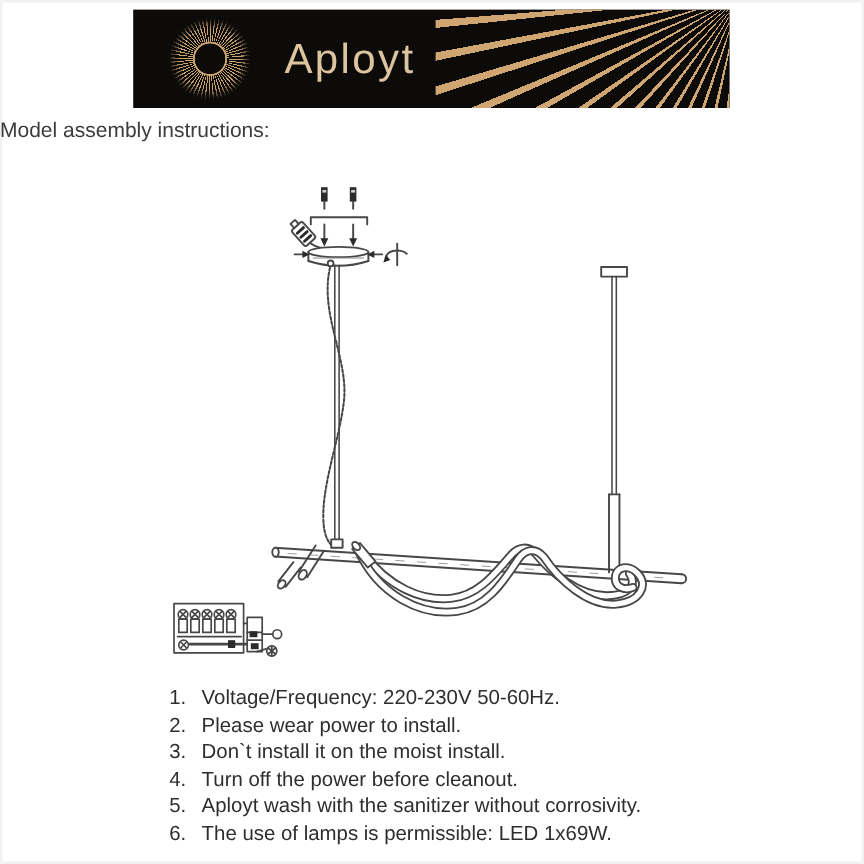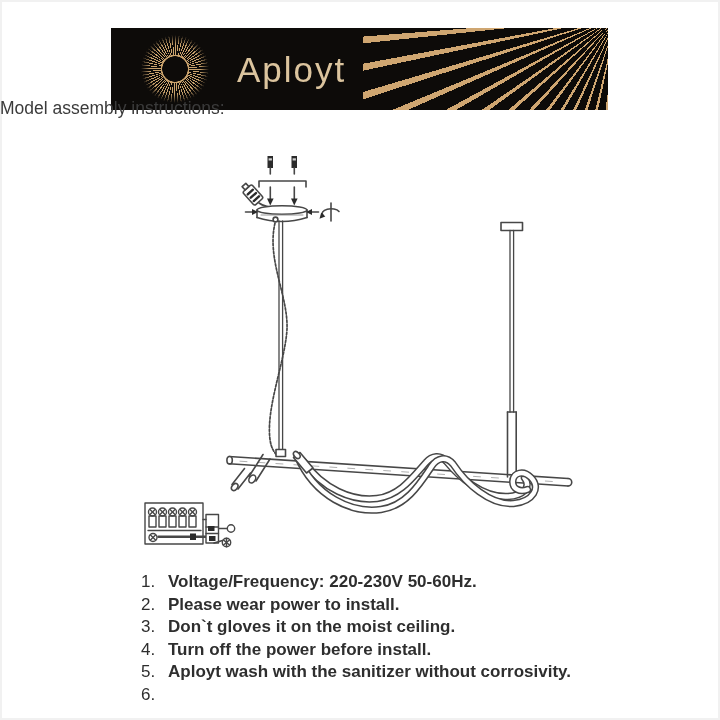--- a/index.html
+++ b/index.html
@@ -5,21 +5,21 @@
   html,body{margin:0;padding:0;}
   body{
     width:720px;height:720px;background:#ffffff;position:relative;
     font-family:"Liberation Sans", sans-serif;color:#333;overflow:hidden;
   }
   .page{position:absolute;inset:0;box-shadow:inset 0 0 0 2px #f1f1f1;}
 
   
   .banner{
     position:absolute;left:111px;top:8px;width:497px;height:82px;
-    background:#0d0b09;overflow:hidden;margin-top:20px;
+    background:#0d0b09;overflow:hidden;
   }
   .starburst{
     position:absolute;left:29px;top:6px;width:70px;height:70px;border-radius:50%;
     background:
       radial-gradient(circle at 50% 50%, #0d0b09 0 12.5px, rgba(13,11,9,0) 13px),
       radial-gradient(circle at 50% 50%, rgba(13,11,9,0) 0 12px, #caa36d 12.5px 14px, rgba(13,11,9,0) 14.5px),
       radial-gradient(circle at 50% 50%, rgba(13,11,9,0) 0 25px, #0d0b09 34px),
       repeating-conic-gradient(from 0deg, #caa36d 0deg 2.1deg, #0d0b09 2.1deg 6deg);
   }
   .brand{
@@ -36,21 +36,21 @@
   .title-block{position:absolute;left:0;top:97px;width:720px;text-align:left;
     font-size:17.5px;line-height:22px;color:#3b3b3b;}
 
   
   .diagram{position:absolute;left:0;top:0;width:720px;height:720px;}
 
   
   .instructions{position:absolute;left:141px;top:571px;font-size:17px;color:#2e2e2e;}
   .instr-row{display:flex;line-height:22.5px;}
   .instr-num{width:27px;flex:0 0 27px;}
-  .instr-text{white-space:nowrap;font-weight:bold;}
+  .instr-text{white-space:nowrap;}
 </style>
 </head>
 <body>
 
 <div class="page">
 
   <div class="banner">
     <div class="header-rays"></div>
     <div class="starburst"></div>
     <div class="brand">Aployt</div>
@@ -227,28 +227,29 @@
     <div class="instr-row">
       <span class="instr-num">1.</span>
       <span class="instr-text">Voltage/Frequency: 220-230V 50-60Hz.</span>
     </div>
     <div class="instr-row">
       <span class="instr-num">2.</span>
       <span class="instr-text">Please wear power to install.</span>
     </div>
     <div class="instr-row">
       <span class="instr-num">3.</span>
-      <span class="instr-text">Don`t gloves it on the moist ceiling.</span>
+      <span class="instr-text">Don`t install it on the moist install.</span>
     </div>
     <div class="instr-row">
       <span class="instr-num">4.</span>
-      <span class="instr-text">Turn off the power before install.</span>
+      <span class="instr-text">Turn off the power before cleanout.</span>
     </div>
     <div class="instr-row">
       <span class="instr-num">5.</span>
       <span class="instr-text">Aployt wash with the sanitizer without corrosivity.</span>
     </div>
     <div class="instr-row">
       <span class="instr-num">6.</span>
+      <span class="instr-text">The use of lamps is permissible: LED 1x69W.</span>
     </div>
   </div>
 
 </div>
 
 </body></html>

